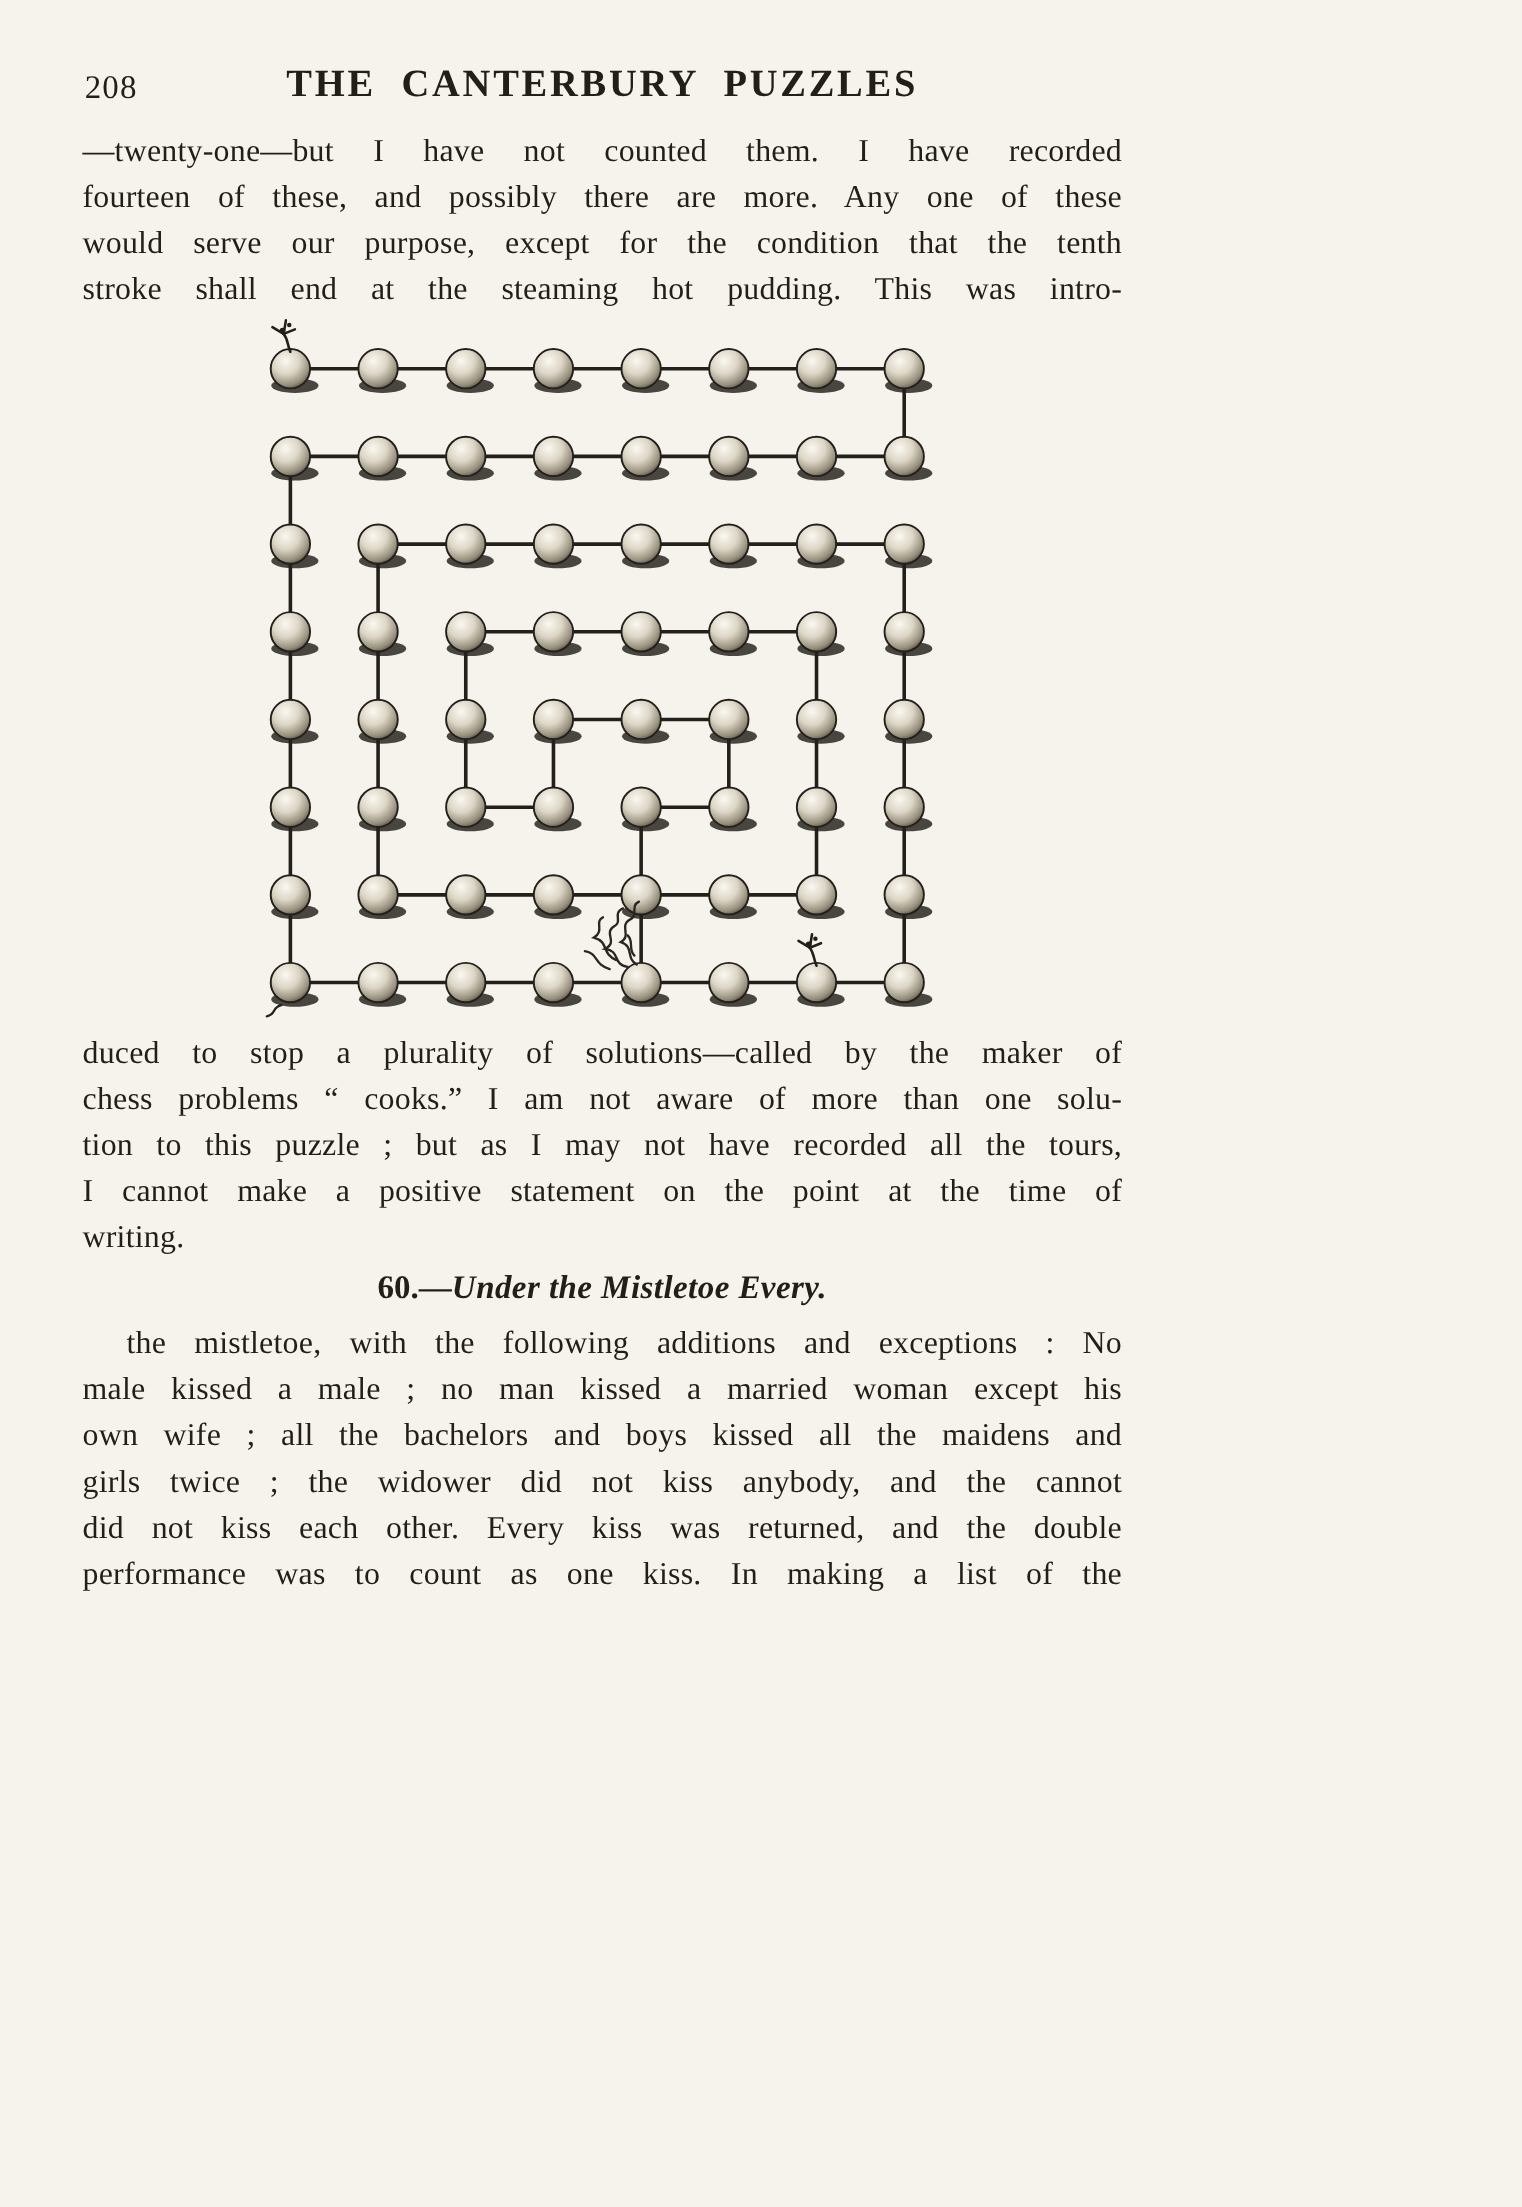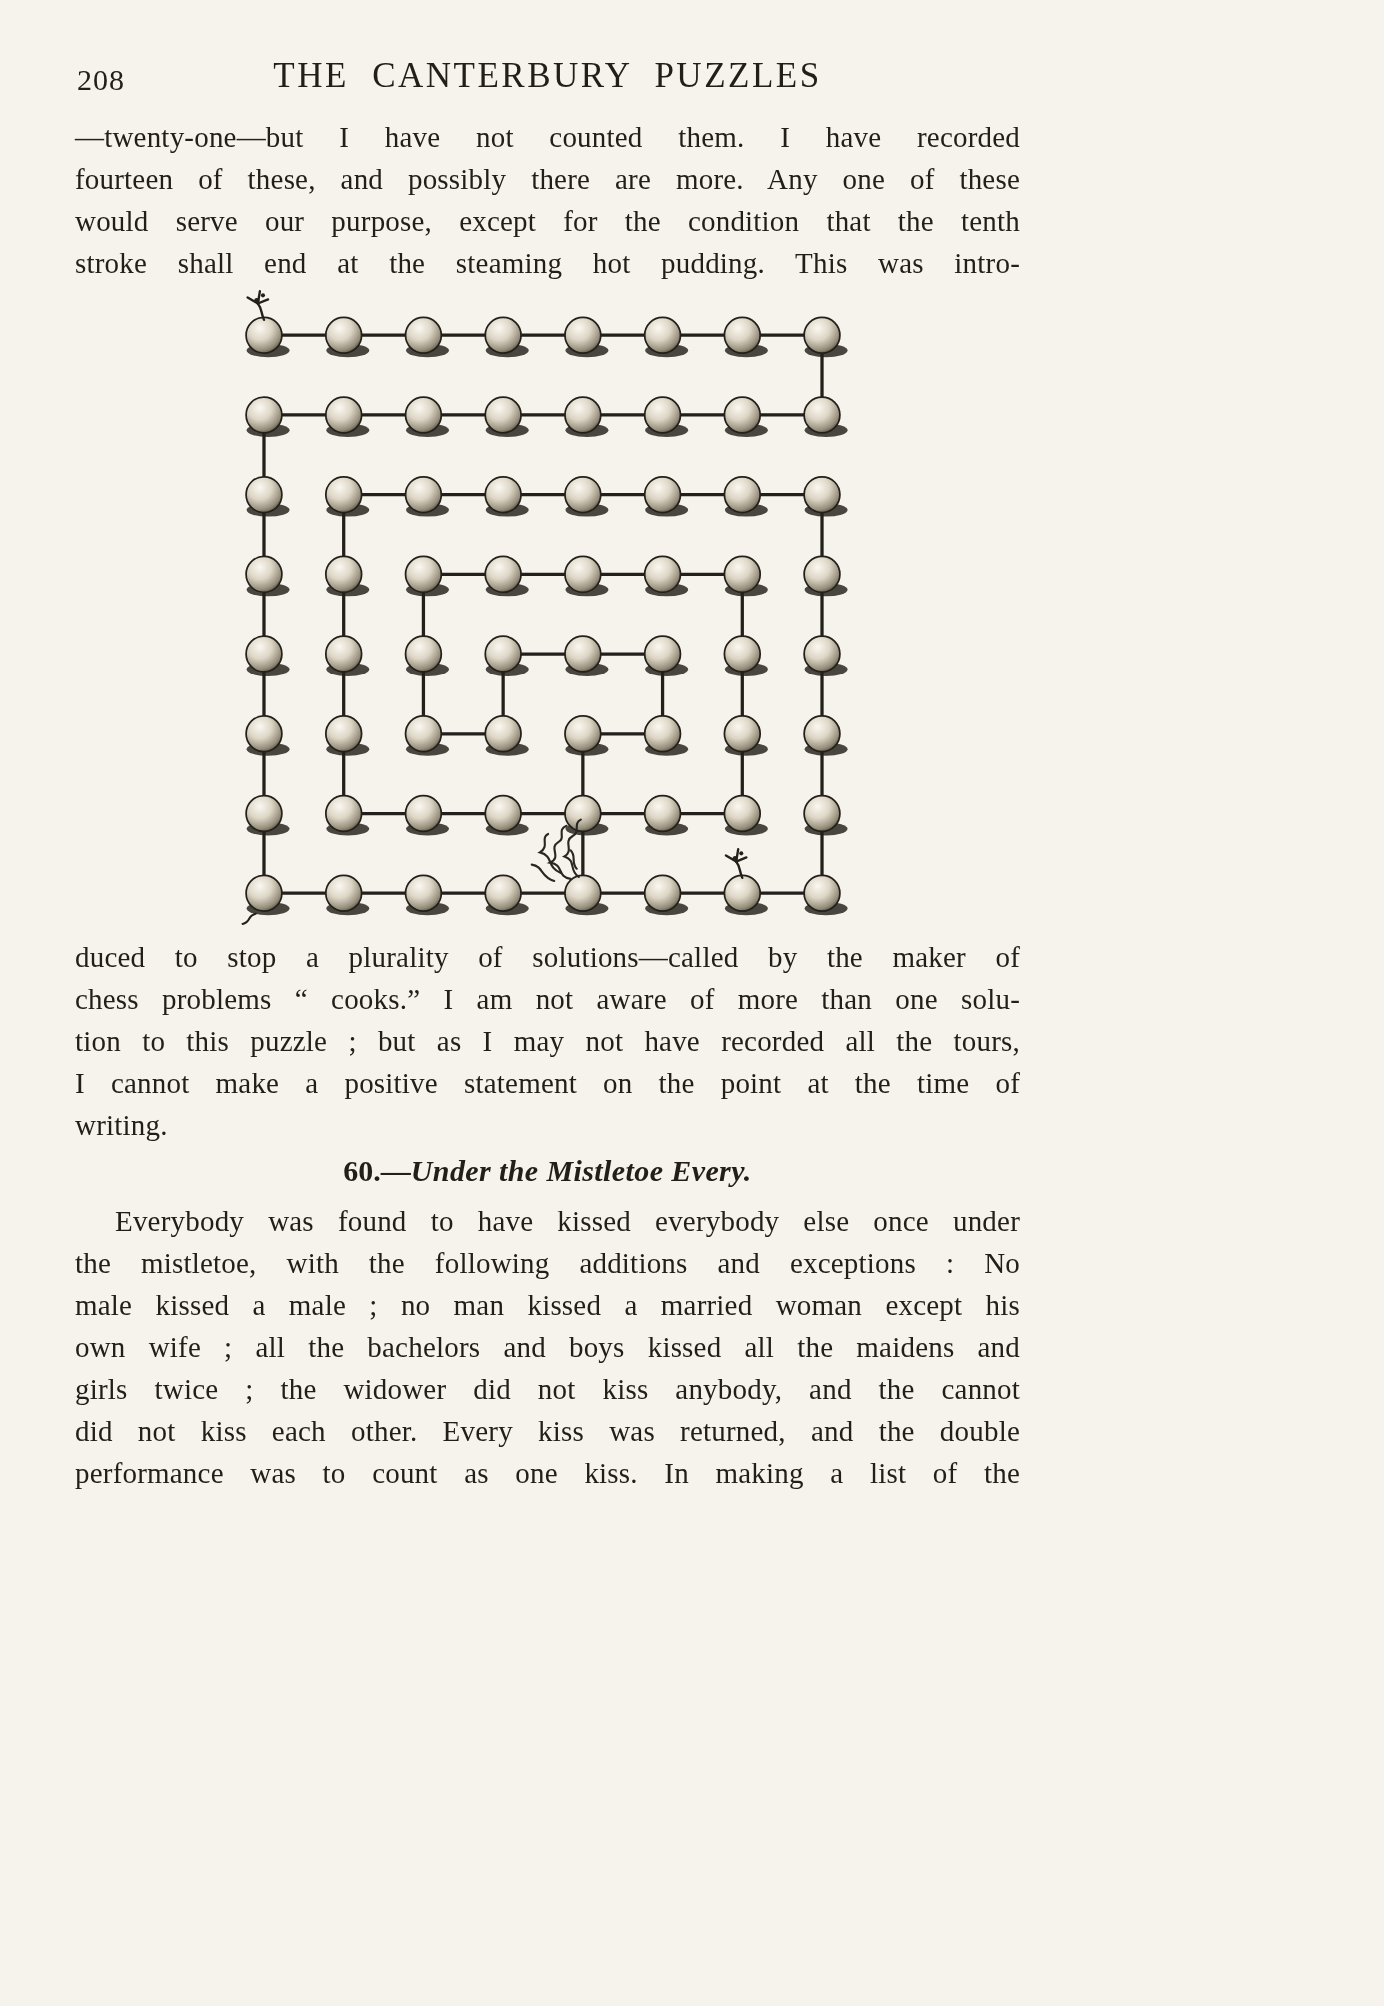--- a/index.html
+++ b/index.html
@@ -17,21 +17,21 @@
     position: absolute;
     top: 56px; left: 75px; width: 945px;
     height: 48px;
   }
   .page-number {
     position: absolute; left: 2px; top: 7px;
     font-size: 30px; letter-spacing: 1px;
   }
   .running-title {
     font-size: 35px;
-    font-weight: 400;
+    font-weight: 700;
     text-align: center;
     letter-spacing: 2.5px;
     word-spacing: 12px;
   }
   .para {
     position: absolute; left: 75px; width: 945px;
     font-size: 29px; line-height: 42px;
   }
   .para .line {
     text-align: justify;
@@ -244,20 +244,19 @@
     <div class="line">duced to stop a plurality of solutions—called by the maker of</div>
     <div class="line">chess problems “ cooks.”  I am not aware of more than one solu-</div>
     <div class="line">tion to this puzzle ; but as I may not have recorded all the tours,</div>
     <div class="line">I cannot make a positive statement on the point at the time of</div>
     <div class="line last">writing.</div>
   </div>
 
 <h2 class="section-heading"><span class="sec-num">60.—</span><em>Under the Mistletoe Every.</em></h2>
 
 <div class="para justify-all" id="para-mistletoe">
-    <div class="line">Everybody was found to have kissed everybody else once under</div>
     <div class="line">the mistletoe, with the following additions and exceptions :  No</div>
     <div class="line">male kissed a male ;  no man kissed a married woman except his</div>
     <div class="line">own wife ;  all the bachelors and boys kissed all the maidens and</div>
     <div class="line">girls twice ;  the widower did not kiss anybody, and the cannot</div>
     <div class="line">did not kiss each other.  Every kiss was returned, and the double</div>
     <div class="line last">performance was to count as one kiss.  In making a list of the</div>
   </div>
 
 </body></html>

